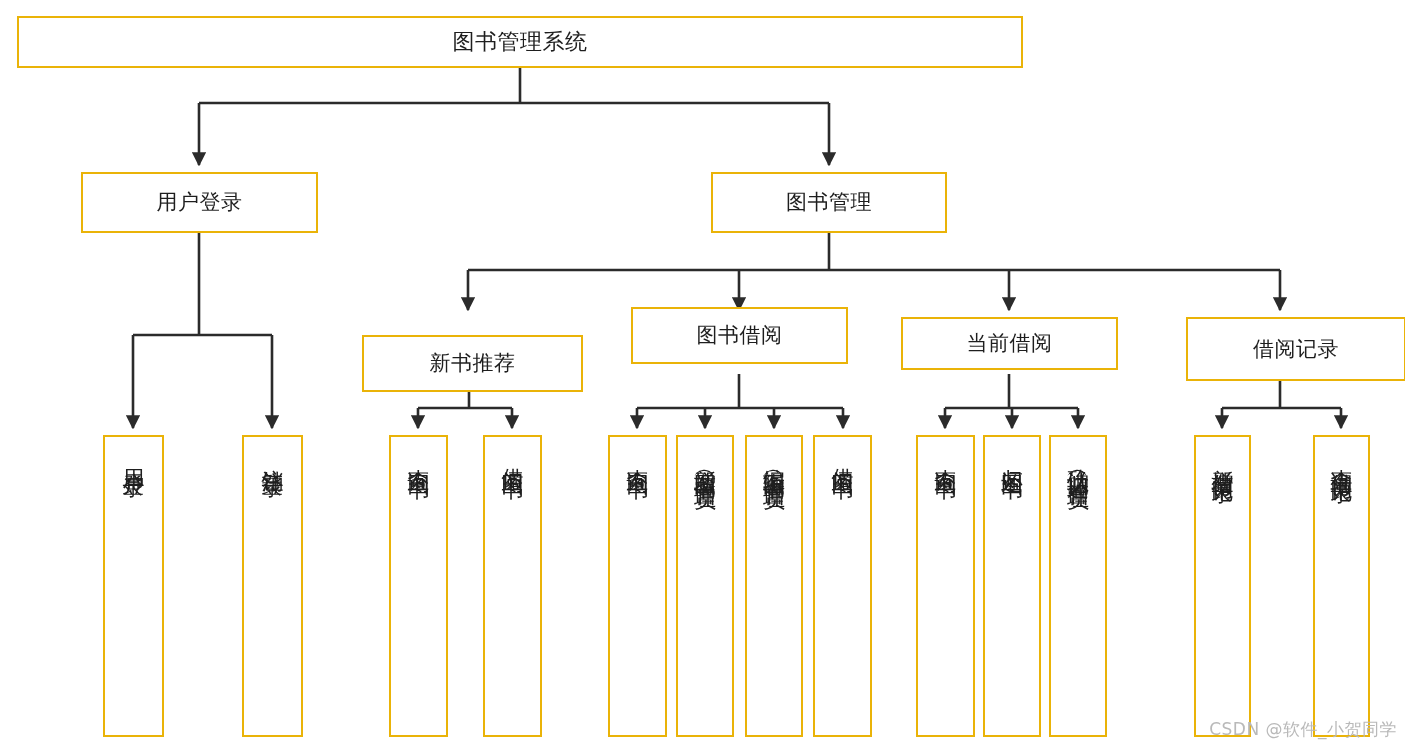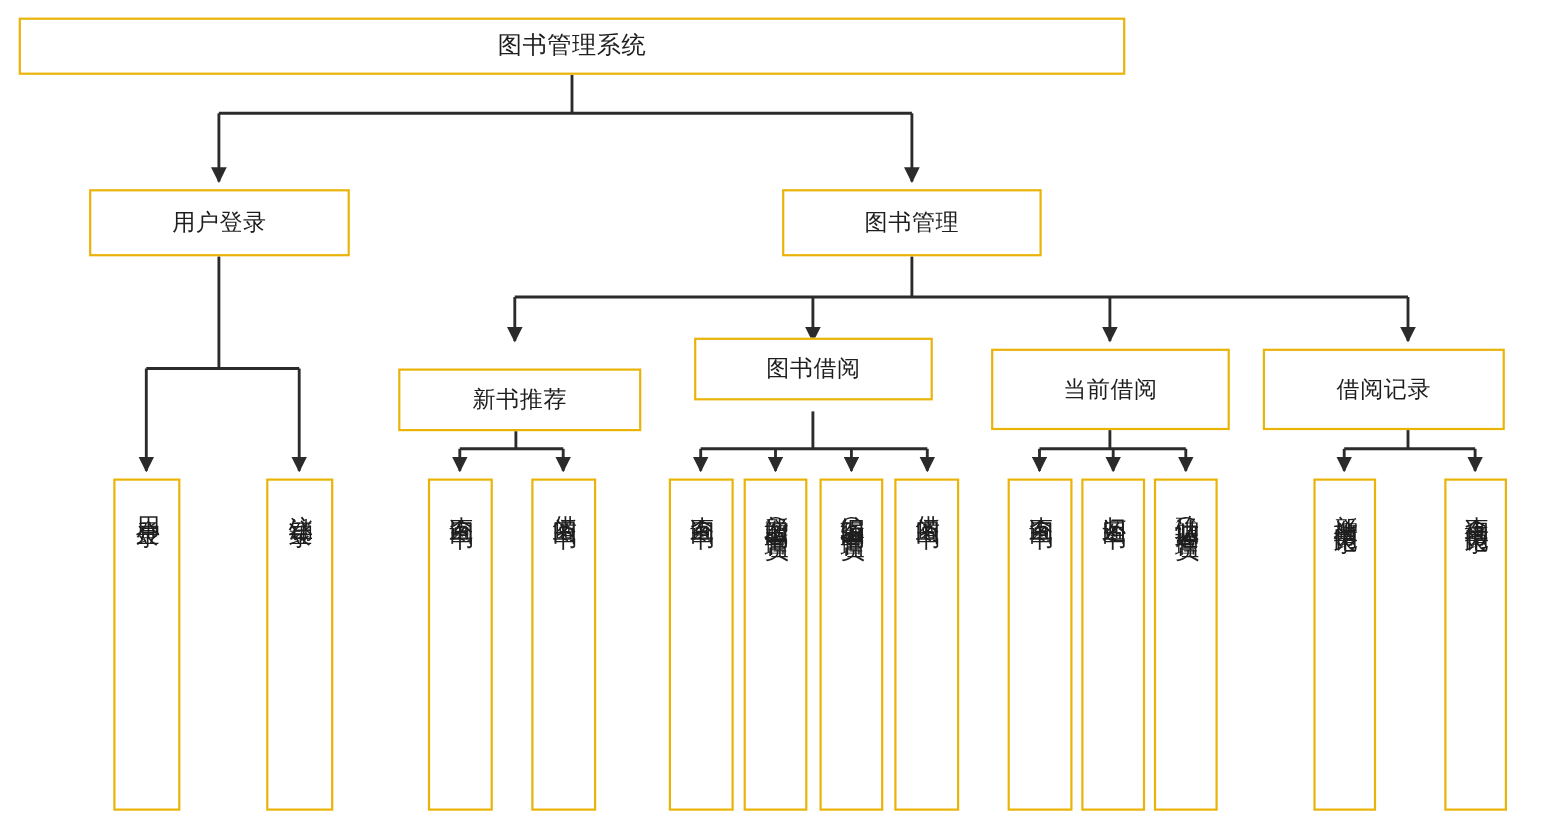--- a/index.html
+++ b/index.html
@@ -133,24 +133,24 @@
       </div>
       <div class="node" style="left: 711px; top: 172px; width: 236px; height: 61px;">
         <span class="label">图书管理</span>
       </div>
       <div class="node" style="left: 362px; top: 335px; width: 221px; height: 57px;">
         <span class="label">新书推荐</span>
       </div>
       <div class="node" style="left: 631px; top: 307px; width: 217px; height: 57px;">
         <span class="label">图书借阅</span>
       </div>
-      <div class="node" style="left: 901px; top: 317px; width: 217px; height: 74px;">
+      <div class="node" style="left: 901px; top: 317px; width: 217px; height: 53px;">
         <span class="label">当前借阅</span>
       </div>
-      <div class="node" style="left: 1148px; top: 317px; width: 220px; height: 74px;">
+      <div class="node" style="left: 1186px; top: 317px; width: 220px; height: 64px;">
         <span class="label">借阅记录</span>
       </div>
       <div class="node vertical" style="left: 103px; top: 435px; width: 61px; height: 302px;">
         <span class="label">用户登录</span>
       </div>
       <div class="node vertical" style="left: 242px; top: 435px; width: 61px; height: 302px;">
         <span class="label">注销登录</span>
       </div>
       <div class="node vertical" style="left: 389px; top: 435px; width: 59px; height: 302px;">
         <span class="label">查询图书</span>
@@ -180,13 +180,14 @@
         <span class="label">确认归还（管理员）</span>
       </div>
       <div class="node vertical" style="left: 1194px; top: 435px; width: 57px; height: 302px;">
         <span class="label">新增借阅记录</span>
       </div>
       <div class="node vertical" style="left: 1313px; top: 435px; width: 57px; height: 302px;">
         <span class="label">查询借阅记录</span>
       </div>
     </div>
 
+  <div class="watermark">CSDN @软件_小贺同学</div>
 </div>
 
 </body></html>

